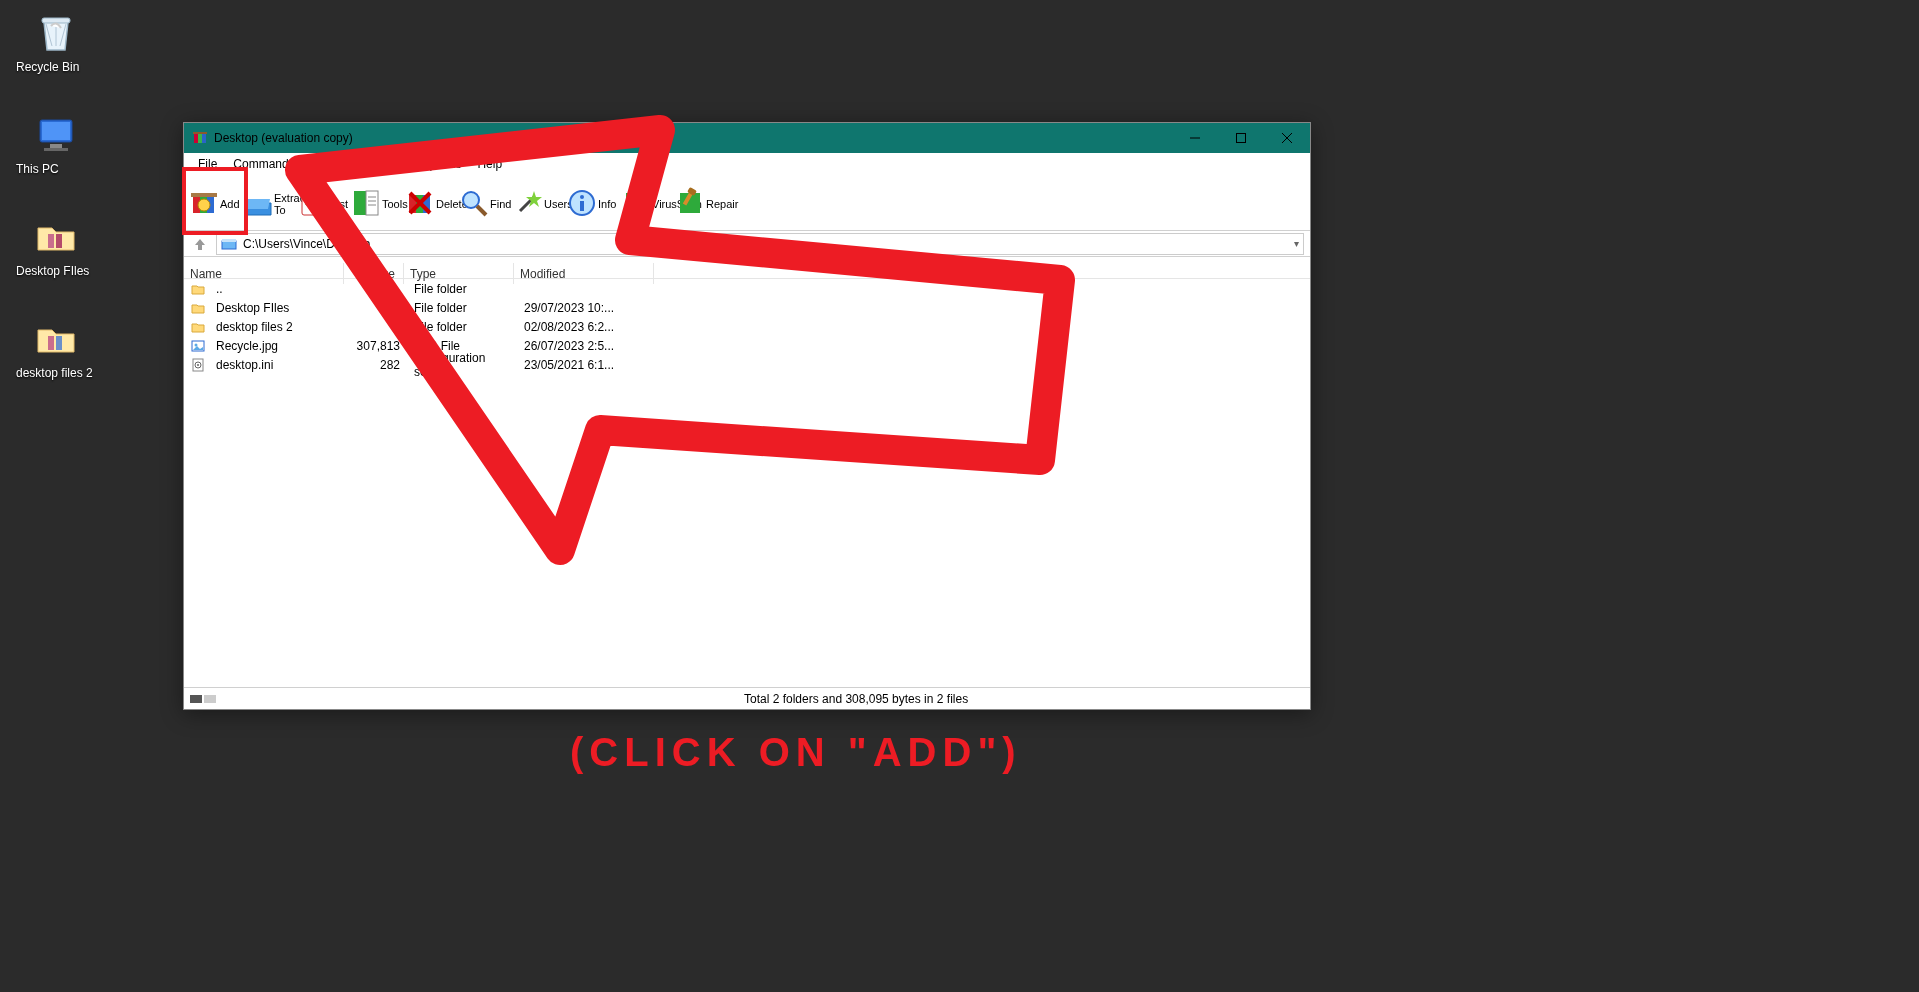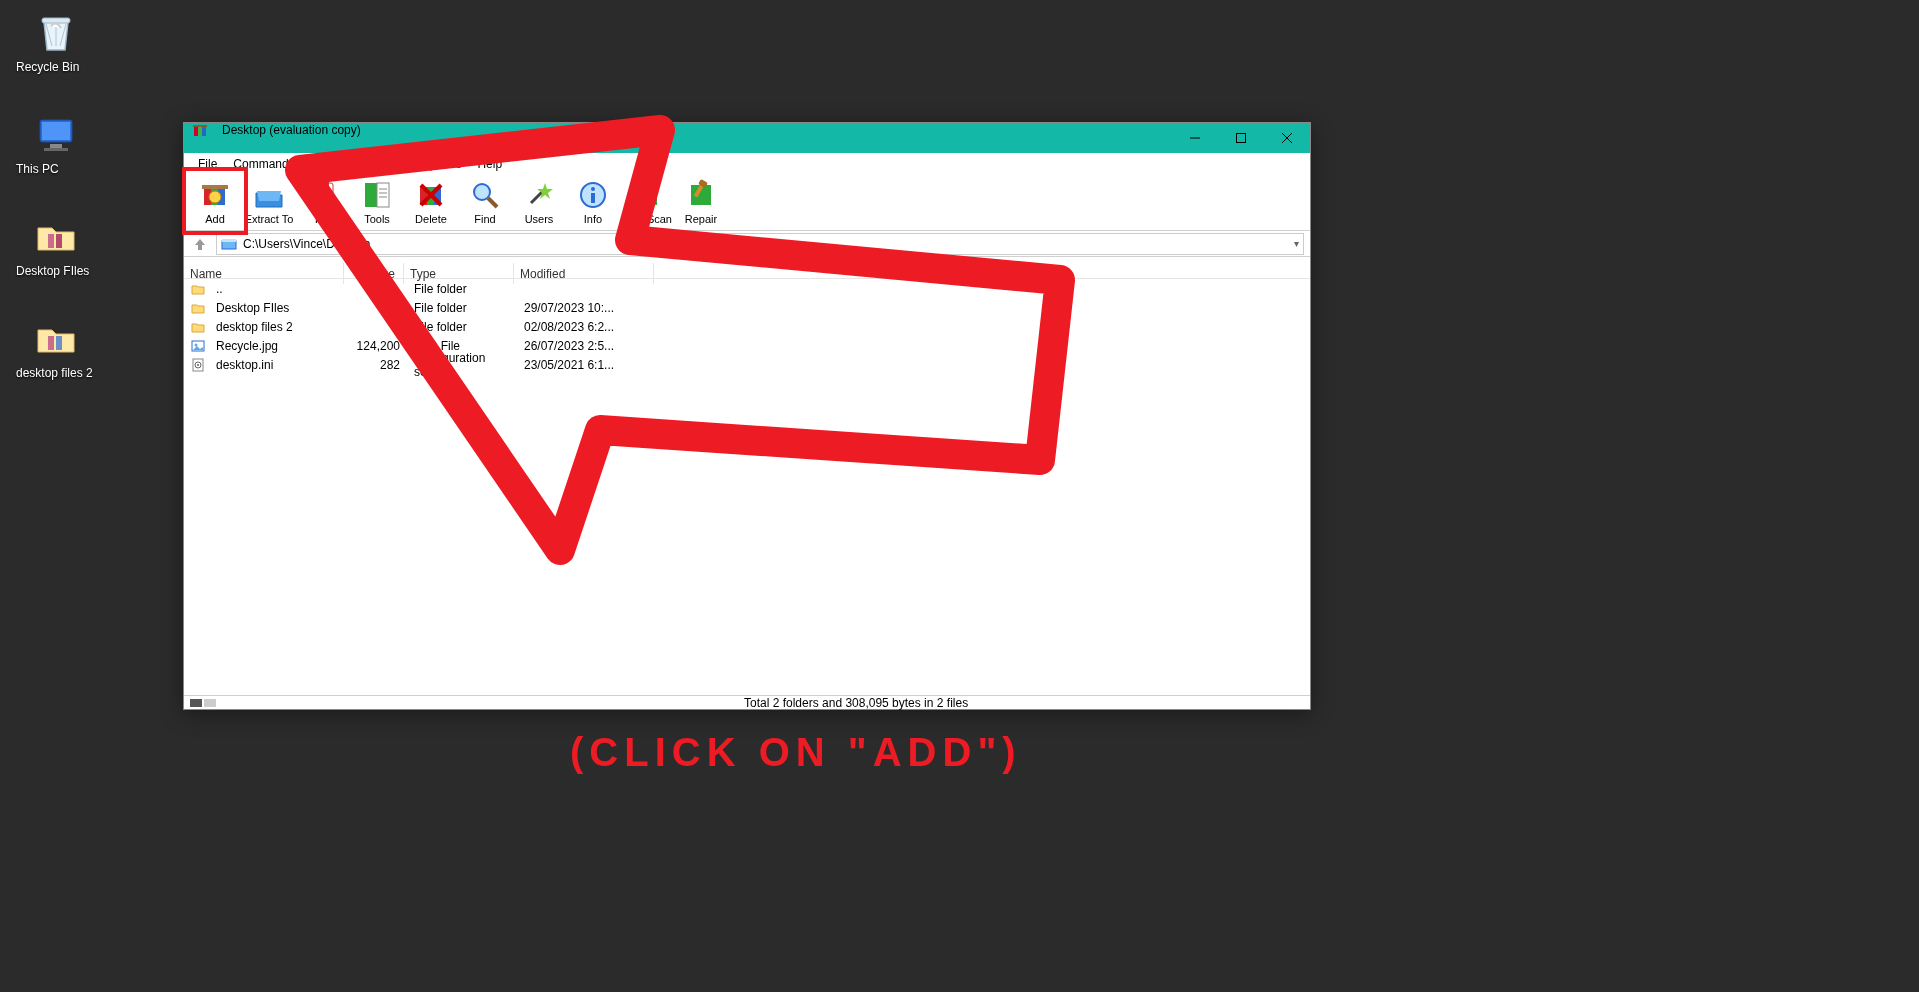--- a/index.html
+++ b/index.html
@@ -5,31 +5,31 @@
   * { box-sizing: border-box; margin: 0; padding: 0; font-family: "Segoe UI", Tahoma, sans-serif; }
   html, body { width: 1919px; height: 992px; background: #2b2b2b; overflow: hidden; position: relative; }
 
   
   .desktop-icon { position: absolute; width: 80px; text-align: left; color: #fff; font-size: 12px; cursor: pointer; }
   .desktop-icon .glyph { width: 48px; height: 48px; margin: 0 auto 4px; display:flex; align-items:center; justify-content:center; }
   .desktop-icon .label { text-shadow: 0 1px 2px #000; }
 
   
   .window { position: absolute; left: 183px; top: 122px; width: 1128px; height: 588px; background: #fff; border: 1px solid #888; box-shadow: 0 4px 20px rgba(0,0,0,.4); display:flex; flex-direction:column; }
-  .titlebar { height: 30px; display:flex; padding: 0 0 0 8px; background:#14b8a6;gap:8px; }
+  .titlebar { height: 30px; display:flex; align-items:center; padding: 0 0 0 8px; background:#0f766e; }
   .titlebar .app-icon { width:16px; height:16px; margin-right:6px; }
   .titlebar .title { font-size: 12px; flex:1; }
   .win-controls { display:flex; }
   .win-btn { width:46px; height:30px; display:flex; align-items:center; justify-content:center; font-size:14px; cursor:pointer; }
 
   .menubar { height:22px; display:flex; align-items:center; padding: 0 6px; font-size:12px; border-bottom:0; }
   .menubar .menu-item { padding: 2px 8px; cursor:pointer; }
 
   .toolbar { height:56px; display:flex; align-items:flex-start; padding: 2px 4px 0; border-bottom:1px solid #d0d0d0; gap:0; }
-  .tool-btn { width:54px; height:52px; display:flex; flex-direction:column; align-items:center; justify-content:flex-start; font-size:11px; cursor:pointer; padding-top:2px; }
+  .tool-btn { width:54px; height:52px; display:flex; flex-direction:row; align-items:center; justify-content:flex-start; font-size:11px; cursor:pointer; padding-top:2px; }
   .tool-btn .ic { width:32px; height:32px; margin-bottom:2px; display:flex; align-items:center; justify-content:center; }
 
   .highlight-box { position:absolute; border:4px solid #ed1c24; pointer-events:none; }
 
   .pathbar { height:26px; display:flex; align-items:center; padding:2px 6px; gap:6px; border-bottom:1px solid #d0d0d0; }
   .pathbar .up { width:20px; height:20px; display:flex; align-items:center; justify-content:center; color:#777; cursor:pointer; }
   .path-input { flex:1; height:22px; border:1px solid #ccc; display:flex; align-items:center; padding:0 4px; font-size:12px; position:relative; background:#fff; }
   .path-input .disk { width:16px; height:16px; margin-right:6px; }
   .path-input .chev { position:absolute; right:4px; color:#666; font-size:10px; }
 
@@ -37,21 +37,21 @@
   .col-name { width:160px; padding-left:6px; }
   .col-size { width:60px; text-align:right; padding-right:8px; }
   .col-type { width:110px; padding-left:6px; }
   .col-mod  { width:140px; padding-left:6px; }
   .list-header .hcell { border-right:1px solid #e5e5e5; height:100%; display:flex; align-items:center; cursor:pointer;margin-top:12px; }
 
   .file-list { flex:1; overflow:auto; font-size:12px; }
   .file-row { height:19px; display:flex; align-items:center; cursor:pointer; }
   .file-row .fi { width:16px; height:16px; margin:0 4px 0 6px; display:inline-flex; align-items:center; justify-content:center; }
 
-  .statusbar { height:14px; border-top:1px solid #d0d0d0; display:flex; align-items:center; font-size:12px; }
+  .statusbar { height:22px; border-top:1px solid #d0d0d0; display:flex; align-items:center; font-size:12px; }
   .statusbar .sb-left { width:560px; padding-left:6px; display:flex; align-items:center; gap:4px; }
   .statusbar .sb-right { flex:1; text-align:left; }
 
   
   .annotation { position:absolute; pointer-events:none; }
   .anno-text { position:absolute; color:#ed1c24; font-weight:900; letter-spacing:6px; font-size:40px; font-family: Impact, "Arial Black", sans-serif; }
 
   
   svg { display:block; }
 </style>
@@ -318,21 +318,21 @@
       </div>
       <div class="file-row">
         <span class="fi">
           <svg width="14" height="14" viewBox="0 0 14 14">
             <rect x="1" y="2" width="12" height="10" fill="#fff" stroke="#2d6bd2"></rect>
             <circle cx="5" cy="6" r="1.5" fill="#5aa9e6"></circle>
             <path d="M2 11 L6 7 L9 10 L12 8 L12 11 Z" fill="#5aa9e6"></path>
           </svg>
         </span>
         <span class="col-name" style="width:138px">Recycle.jpg</span>
-        <span class="col-size">124,200</span>
+        <span class="col-size">307,813</span>
         <span class="col-type">JPG File</span>
         <span class="col-mod">26/07/2023 2:5...</span>
       </div>
       <div class="file-row">
         <span class="fi">
           <svg width="14" height="14" viewBox="0 0 14 14">
             <rect x="2" y="1" width="10" height="12" fill="#fff" stroke="#888"></rect>
             <circle cx="7" cy="7" r="3" fill="none" stroke="#666"></circle>
             <circle cx="7" cy="7" r="1" fill="#666"></circle>
           </svg>

